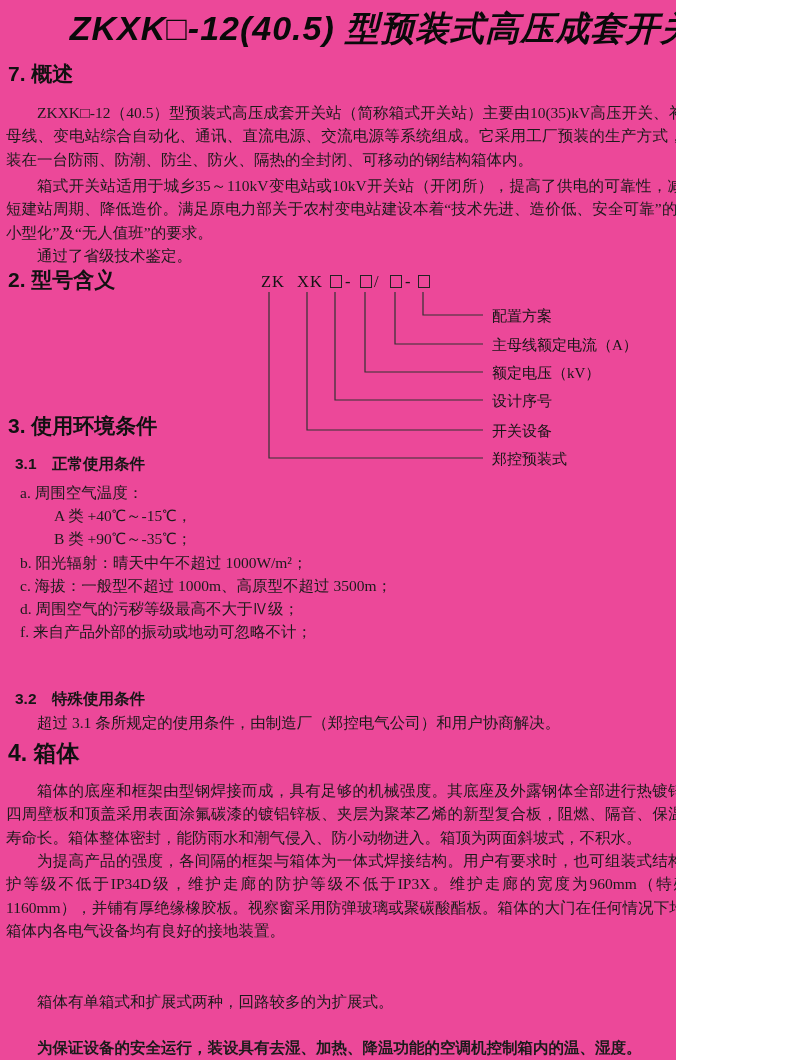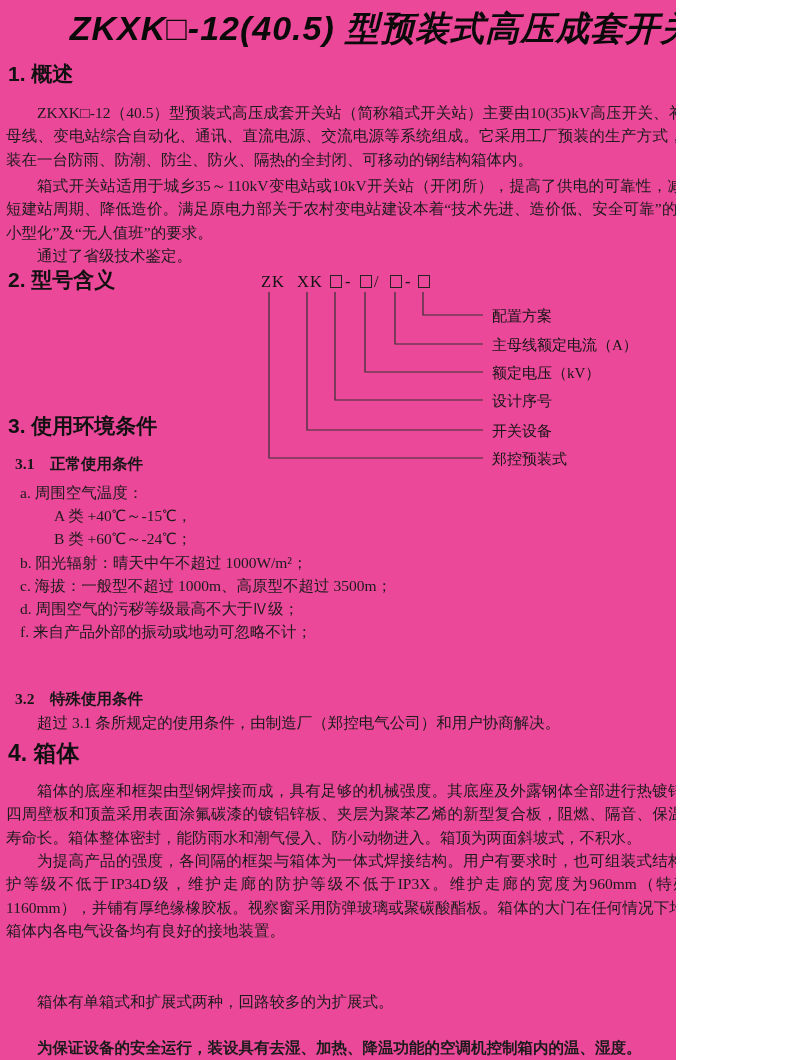--- a/index.html
+++ b/index.html
@@ -28,21 +28,21 @@
   .p1{top:101px;}
   .p2{top:174px;}
   .p3{top:244px;}
   .p4{top:779px;}
   .p5{top:849px;}
   .p6{top:942px;margin-top:48px;}
   .p7{top:964px;font-weight:600;}
   .p8{top:1036px;font-weight:600;}
   .sub-head{
     left:15px;font-size:15.5px;font-weight:bold;white-space:pre;color:#161616;
-    font-family:Liberation Serif, serif;
+    font-family:Liberation Sans, sans-serif;
   }
   .s31{top:454px;}
   .s32{top:689px;}
   .p32{top:711px;}
   .cond-list{top:481px;left:20px;width:760px;font-size:15.5px;line-height:23.2px;color:#1b1b1b;}
   .cond-item{white-space:nowrap;}
   .cond-item.sub{margin-left:34px;}
   
   .diagram{top:272px;left:255px;width:515px;height:200px;}
   .code-part{
@@ -58,21 +58,21 @@
     position:absolute;left:237px;font-size:15px;white-space:nowrap;color:#161616;
   }
 </style>
 </head>
 <body>
 
 <div class="page">
 
   <div class="abs doc-title">ZKXK□-12(40.5) 型预装式高压成套开关站</div>
 
-  <div class="abs h-sec h1">1. 概述</div>
+  <div class="abs h-sec h1">7. 概述</div>
   <div class="abs para p1">ZKXK□-12（40.5）型预装式高压成套开关站（简称箱式开关站）主要由10(35)kV高压开关、补偿电容器、铠装母线、变电站综合自动化、通讯、直流电源、交流电源等系统组成。它采用工厂预装的生产方式，将上述各系统安装在一台防雨、防潮、防尘、防火、隔热的全封闭、可移动的钢结构箱体内。</div>
   <div class="abs para p2">箱式开关站适用于城乡35～110kV变电站或10kV开关站（开闭所），提高了供电的可靠性，减少占地面积，缩短建站周期、降低造价。满足原电力部关于农村变电站建设本着“技术先进、造价低、安全可靠”的原则和“户外化、小型化”及“无人值班”的要求。</div>
   <div class="abs para p3">通过了省级技术鉴定。</div>
 
   <div class="abs h-sec h2">2. 型号含义</div>
 
   <div class="abs diagram">
     <span class="code-part" style="left:6px">ZK</span>
     <span class="code-part" style="left:42px">XK</span>
     <span class="code-box" style="left:75px"></span>
@@ -100,21 +100,21 @@
     <div class="dia-label" style="top:178px">郑控预装式</div>
   </div>
 
   <div class="abs h-sec h3">3. 使用环境条件</div>
 
   <div class="abs sub-head s31">3.1　正常使用条件</div>
 
   <div class="abs cond-list">
     <div class="cond-item">a. 周围空气温度：</div>
     <div class="cond-item sub">A 类 +40℃～-15℃，</div>
-    <div class="cond-item sub">B 类 +60℃～-24℃；</div>
+    <div class="cond-item sub">B 类 +90℃～-35℃；</div>
     <div class="cond-item">b. 阳光辐射：晴天中午不超过 1000W/m²；</div>
     <div class="cond-item">c. 海拔：一般型不超过 1000m、高原型不超过 3500m；</div>
     <div class="cond-item">d. 周围空气的污秽等级最高不大于Ⅳ级；</div>
     <div class="cond-item">f. 来自产品外部的振动或地动可忽略不计；</div>
   </div>
 
   <div class="abs sub-head s32">3.2　特殊使用条件</div>
   <div class="abs para p32">超过 3.1 条所规定的使用条件，由制造厂（郑控电气公司）和用户协商解决。</div>
 
   <div class="abs h-sec h4">4. 箱体</div>

